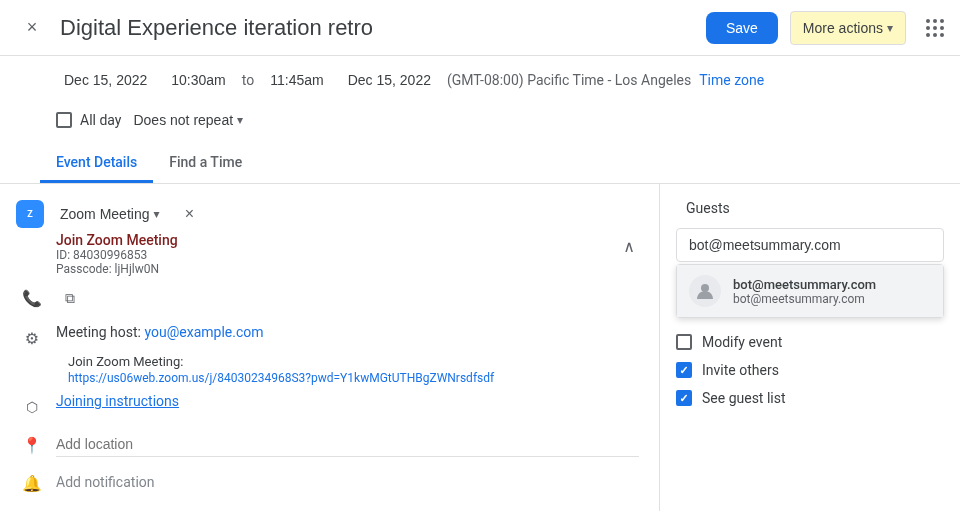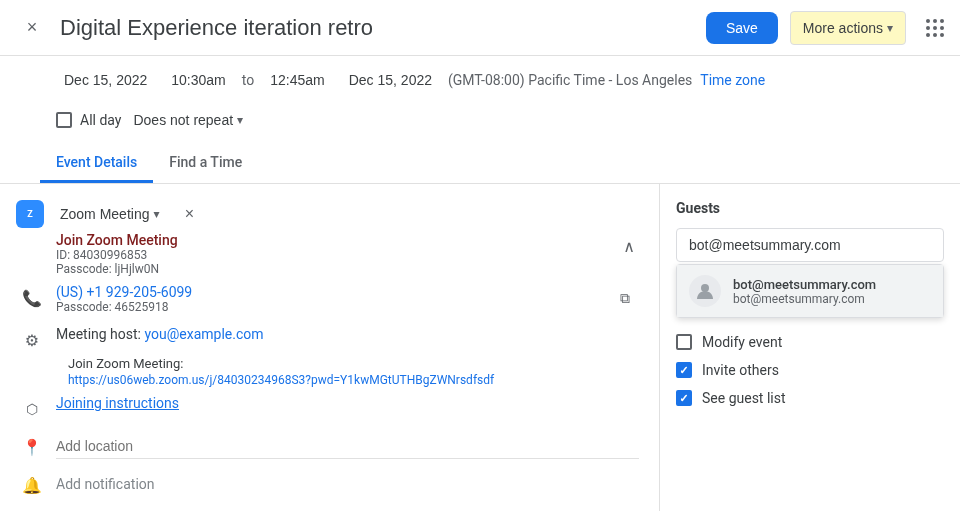--- a/index.html
+++ b/index.html
@@ -54,21 +54,21 @@
     .zoom-url-link { color: #1a73e8; font-size: 12px; text-decoration: none; cursor: pointer; word-break: break-all; }
 
     .instructions-link { color: #1a73e8; font-size: 14px; cursor: pointer; }
 
     
     .location-row { display: flex; align-items: center; gap: 12px; margin-bottom: 12px; padding: 0 4px; }
     .location-input { flex: 1; border: none; border-bottom: 1px solid #e0e0e0; padding: 4px 0; font-size: 14px; color: #80868b; outline: none; background: transparent; }
 
     
     .right-panel { width: 300px; padding: 16px; overflow-y: auto; }
-    .guests-title { font-size: 14px; font-weight: 700; color: #3c4043; margin-bottom: 12px; }
+    .guests-title { font-size: 14px; font-weight: 400; color: #3c4043; margin-bottom: 12px; margin-left: 10px; }
 
     
     .guest-input-container { position: relative; margin-bottom: 4px; }
     .guest-input { width: 100%; border: 1px solid #dadce0; border-radius: 4px; padding: 8px 12px; font-size: 14px; outline: none; color: #3c4043; }
 
     
     .suggestion-dropdown { border: 1px solid #dadce0; border-radius: 4px; background: #fff; box-shadow: 0 2px 6px rgba(0,0,0,0.15); margin-top: 2px; }
     .suggestion-item { display: flex; align-items: center; gap: 12px; padding: 10px 12px; cursor: pointer; background: #f1f3f4; }
     .avatar-circle { width: 32px; height: 32px; border-radius: 50%; background: #e8eaed; display: flex; align-items: center; justify-content: center; font-size: 14px; color: #5f6368; overflow: hidden; flex-shrink: 0; }
     .suggestion-email-main { font-size: 13px; font-weight: 500; color: #3c4043; }
@@ -106,21 +106,21 @@
     <div class="grid-dot"></div>
       <div class="grid-dot"></div>
       <div class="grid-dot"></div>
   </div>
 </div>
 
 <div class="datetime-row">
   <button class="date-pill">Dec 15, 2022</button>
   <button class="time-pill">10:30am</button>
   <span class="to-text">to</span>
-  <button class="time-pill">12:45am</button>
+  <button class="time-pill">11:45am</button>
   <button class="date-pill">Dec 15, 2022</button>
   <span class="timezone-text">(GMT-08:00) Pacific Time - Los Angeles</span>
   <a class="timezone-link" href="#">Time zone</a>
 </div>
 
 <div class="allday-row">
   <div class="checkbox-container">
     <div class="checkbox"></div>
     <span class="allday-label">All day</span>
   </div>
@@ -155,24 +155,20 @@
       <div style="flex:1;">
         <a class="join-link" href="#">Join Zoom Meeting</a>
         <div class="meeting-id">ID: 84030996853</div>
         <div class="meeting-passcode">Passcode: ljHjlw0N</div>
       </div>
       <button class="collapse-btn" style="font-size:16px; color:#5f6368;">∧</button>
     </div>
 
     <div class="info-row">
       <div class="info-icon">📞</div>
-      <div class="info-content">
-        <div><a class="phone-link" href="#">(US) +1 929-205-6099</a></div>
-        <div style="font-size:12px; color:#5f6368;">Passcode: 46525918</div>
-      </div>
       <button class="copy-btn" title="Copy">
         <span style="font-size:14px;">⧉</span>
       </button>
     </div>
 
     <div class="info-row" style="margin-bottom:4px;">
       <div class="info-icon">⚙</div>
       <div class="info-content">
         <span>Meeting host: </span><a class="host-link" href="#">you@example.com</a>
       </div>

